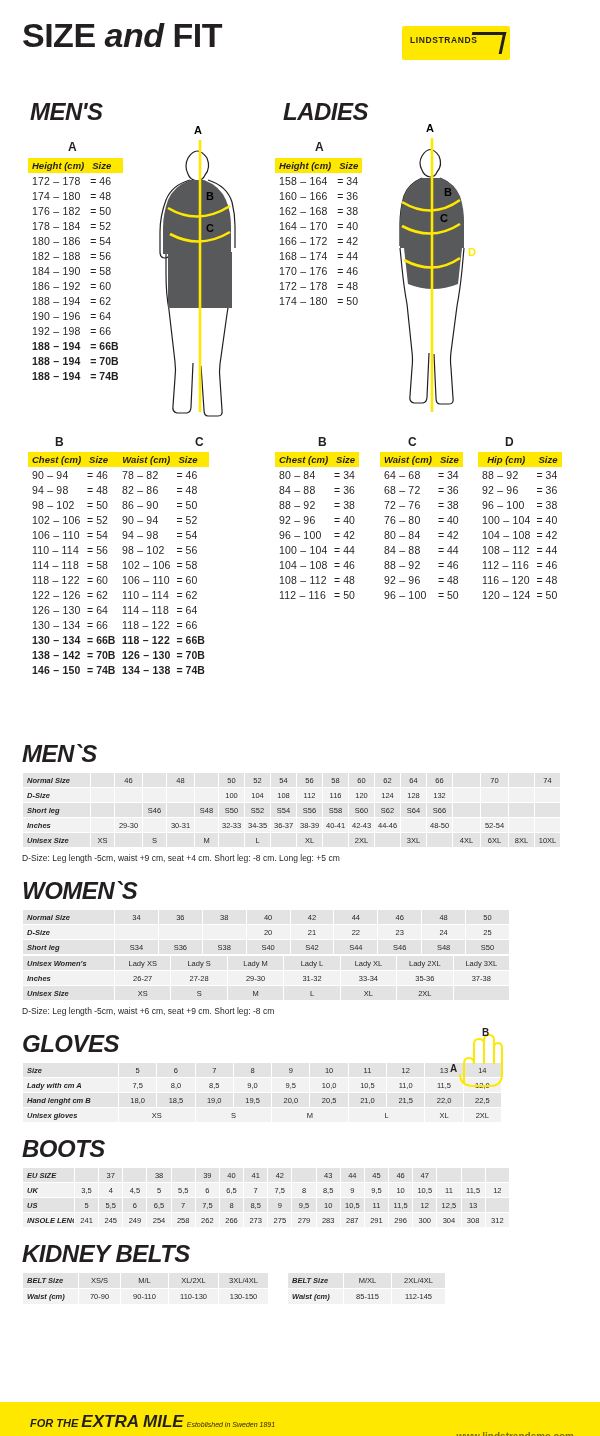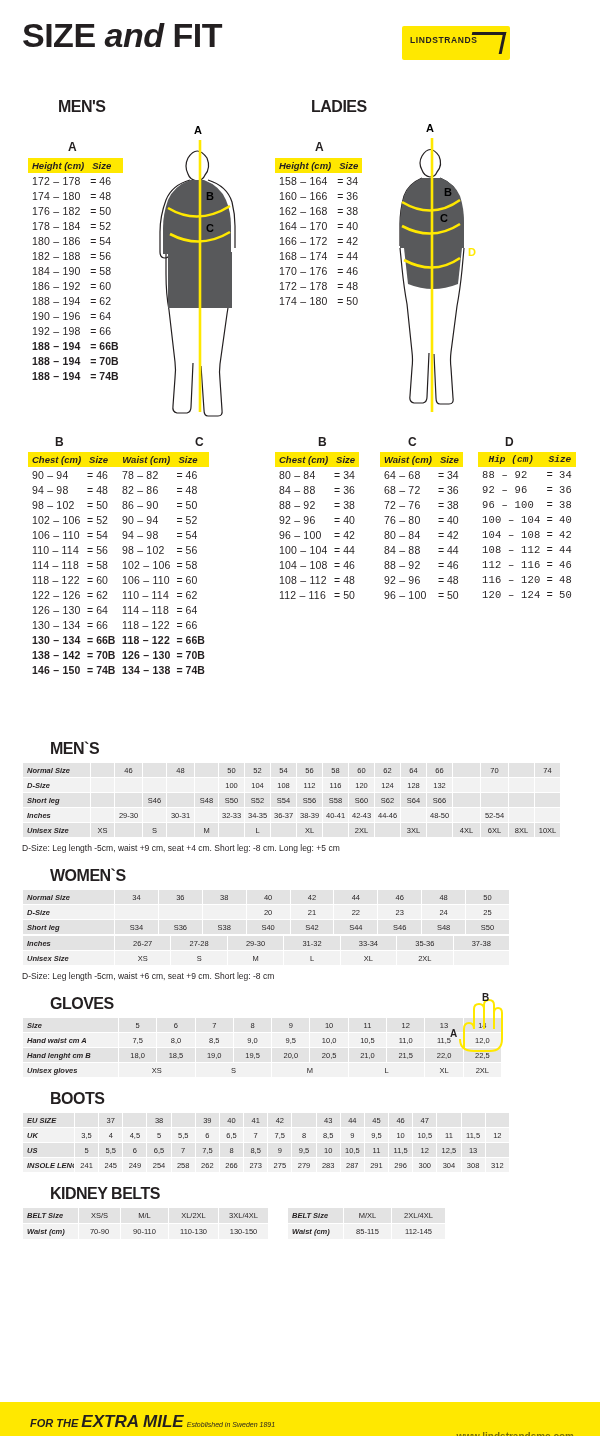--- a/index.html
+++ b/index.html
@@ -27,21 +27,21 @@
     position:absolute; left:8px; top:9px;
     font-size:8.5px; font-weight:bold; letter-spacing:0.6px; color:#231f20;
   }
   .logo .swoosh {
     position:absolute; right:6px; top:6px; width:34px; height:22px;
     border:3px solid #231f20; border-left:none; border-bottom:none;
     transform:skewX(-12deg);
   }
 
   
-  .sec-title { font-size:16px; font-weight:bold; letter-spacing:-0.5px;margin-left:28px; }
+  .sec-title { font-size:24px; font-weight:bold; font-style:italic; letter-spacing:-0.5px; }
 
   
   .topzone { position:relative; height:660px; }
 
   .col-head { font-size:12px; font-weight:bold; text-align:center; }
 
   table.sz { border-collapse:collapse; font-size:10.5px; }
   table.sz th {
     background:#ffe800; font-size:9.5px; font-style:italic; font-weight:bold;
     padding:2px 4px; text-align:center; white-space:nowrap;
@@ -63,21 +63,21 @@
   .menB-lbl { position:absolute; left:55px; top:355px; }
   .menC-lbl { position:absolute; left:195px; top:355px; }
   .ladB-lbl { position:absolute; left:318px; top:355px; }
   .ladC-lbl { position:absolute; left:408px; top:355px; }
   .ladD-lbl { position:absolute; left:505px; top:355px; }
 
   .tblMenB { position:absolute; left:28px; top:372px; }
   .tblMenC { position:absolute; left:118px; top:372px; }
   .tblLadB { position:absolute; left:275px; top:372px; }
   .tblLadC { position:absolute; left:380px; top:372px; }
-  .tblLadD { position:absolute; left:478px; top:372px;font-family:Liberation Mono, monospace; }
+  .tblLadD { position:absolute; left:478px; top:372px; }
 
   
   .fig { position:absolute; }
   .fig-men { left:130px; top:42px; }
   .fig-lad { left:370px; top:42px; }
 
   
   .block { padding:0 22px; }
   table.grid {
     border-collapse:collapse; width:100%;
@@ -767,20 +767,30 @@
           <col style="width:92px">
           <col>
           <col>
           <col>
           <col>
           <col>
           <col>
           <col>
         </colgroup>
       <tbody>
+          <tr>
+        <td class="lbl">Unisex Women's</td>
+        <td>Lady XS</td>
+            <td>Lady S</td>
+        <td>Lady M</td>
+            <td>Lady L</td>
+        <td>Lady XL</td>
+            <td>Lady 2XL</td>
+        <td>Lady 3XL</td>
+      </tr>
       <tr>
         <td class="lbl">Inches</td>
         <td>26-27</td>
             <td>27-28</td>
         <td>29-30</td>
             <td>31-32</td>
         <td>33-34</td>
             <td>35-36</td>
         <td>37-38</td>
       </tr>
@@ -833,21 +843,21 @@
         <td>7</td>
             <td>8</td>
         <td>9</td>
             <td>10</td>
         <td>11</td>
             <td>12</td>
         <td>13</td>
             <td>14</td>
       </tr>
       <tr>
-        <td class="lbl">Hand waist cm A</td>
+        <td class="lbl">Lady with cm A</td>
         <td>7,5</td>
             <td>8,0</td>
         <td>8,5</td>
             <td>9,0</td>
         <td>9,5</td>
             <td>10,0</td>
         <td>10,5</td>
             <td>11,0</td>
         <td>11,5</td>
             <td>12,0</td>

